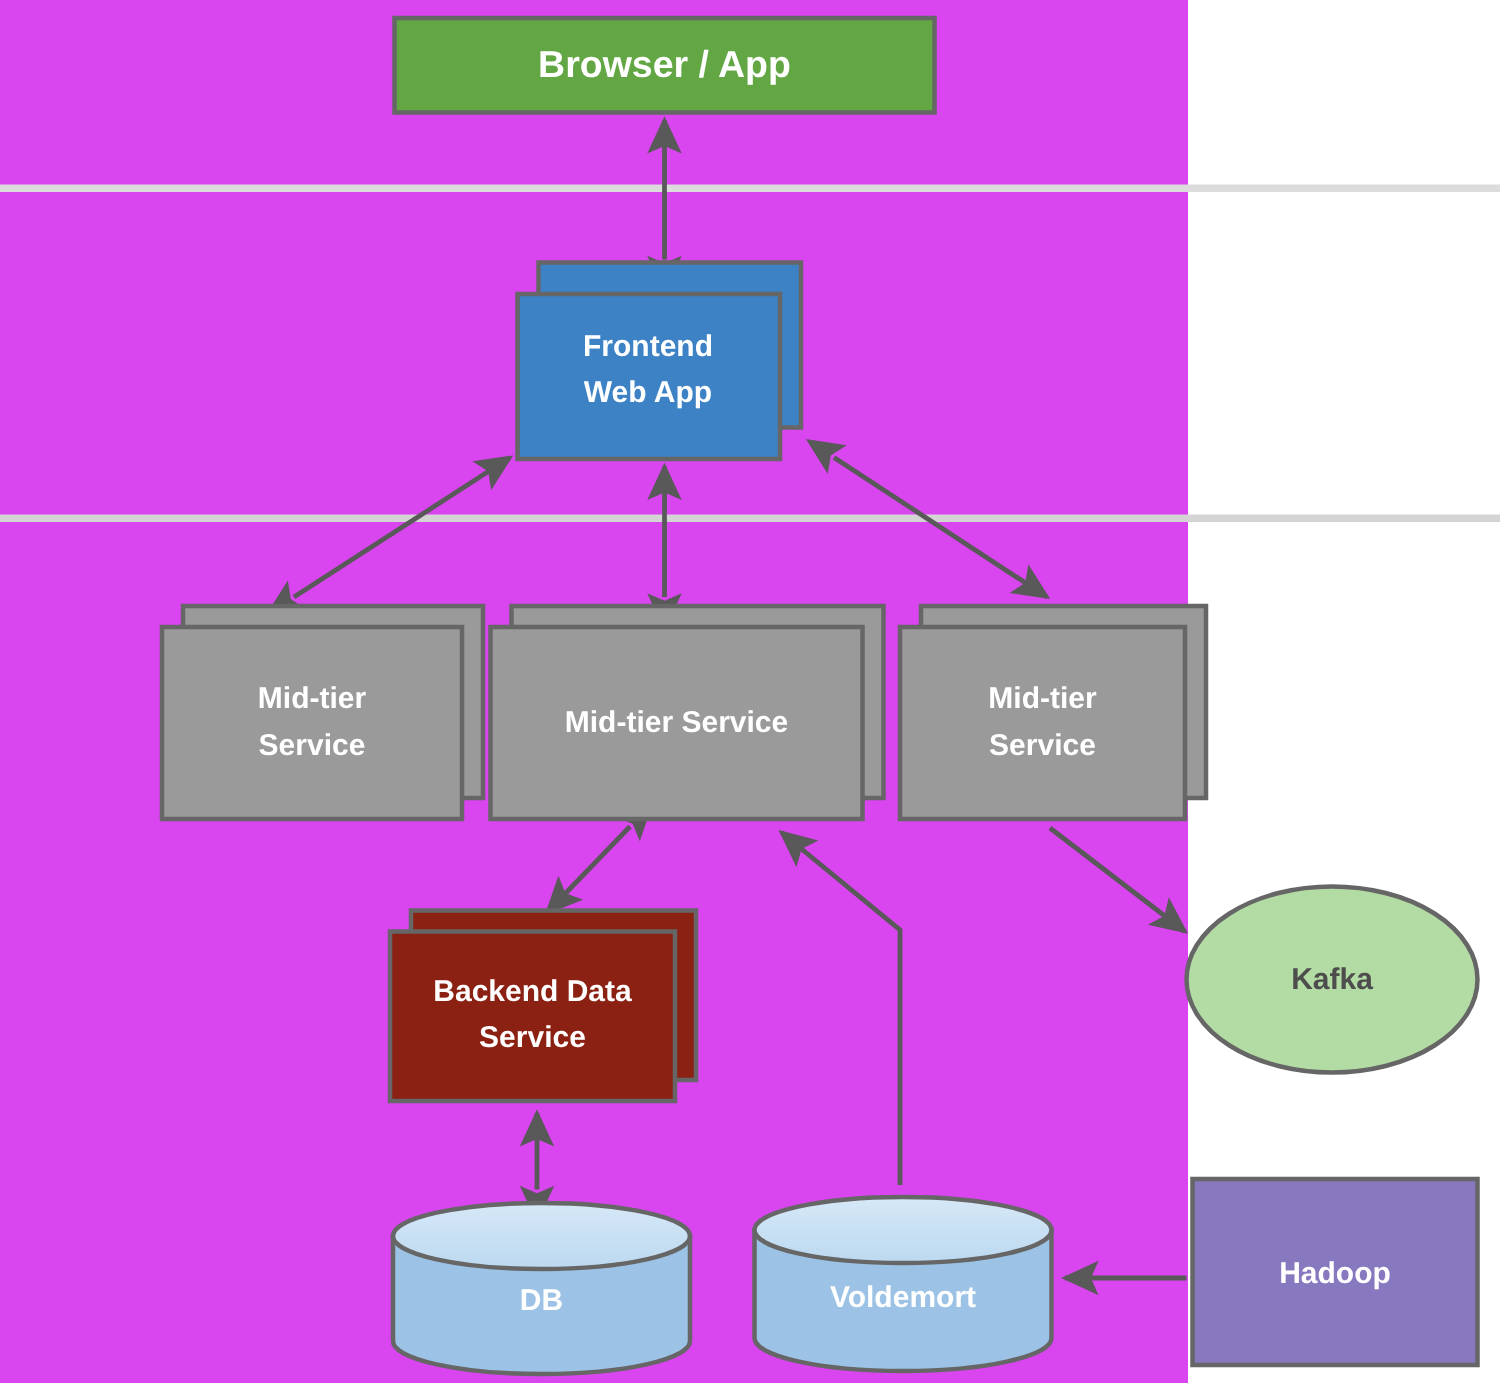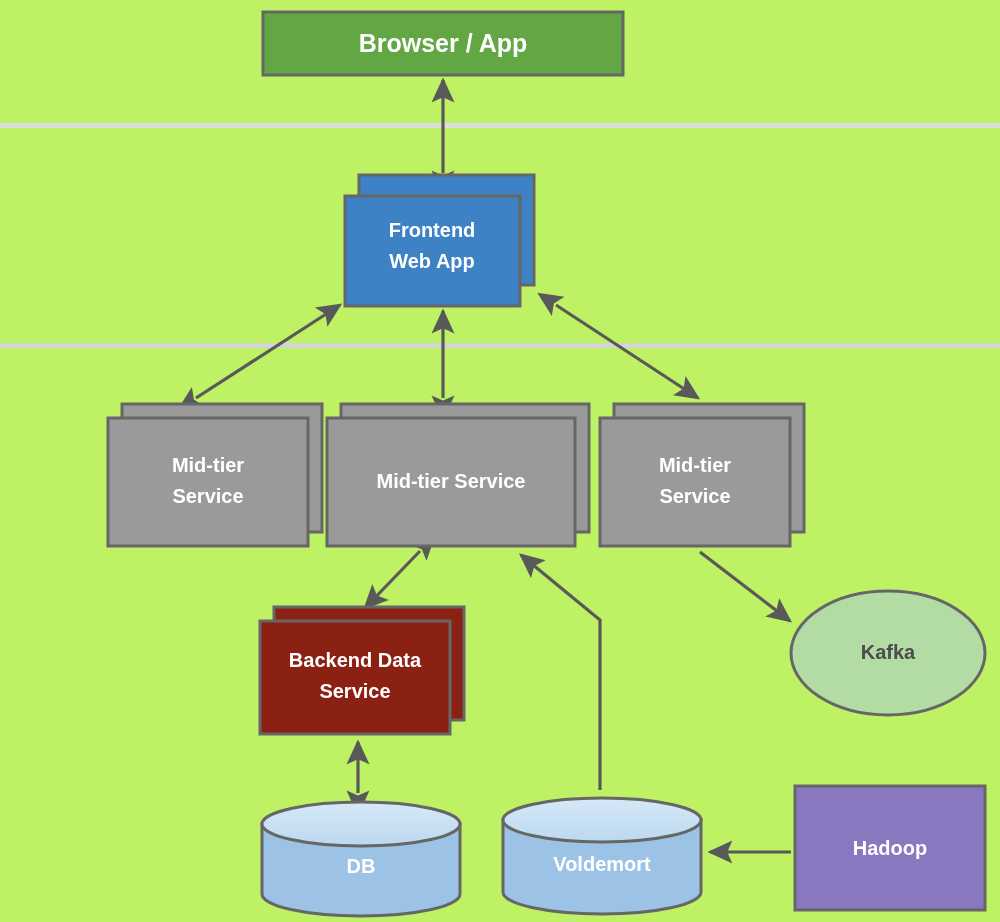--- a/index.html
+++ b/index.html
@@ -8,23 +8,23 @@
     background: #ffffff;
   }
   body {
     width: 1000px;
     height: 922px;
     font-family: "Liberation Sans", sans-serif;
     overflow: hidden;
   }
   #diagram-root {
     position: relative;
-    width: 1000px;
+    width: 792px;
     height: 922px;
-    background: #bef264;
+    background: #d946ef;
   }
   svg.layer {
     position: absolute;
     top: 0;
     left: 0;
     width: 1000px;
     height: 922px;
   }
   .node-label {
     font-family: "Liberation Sans", sans-serif;

